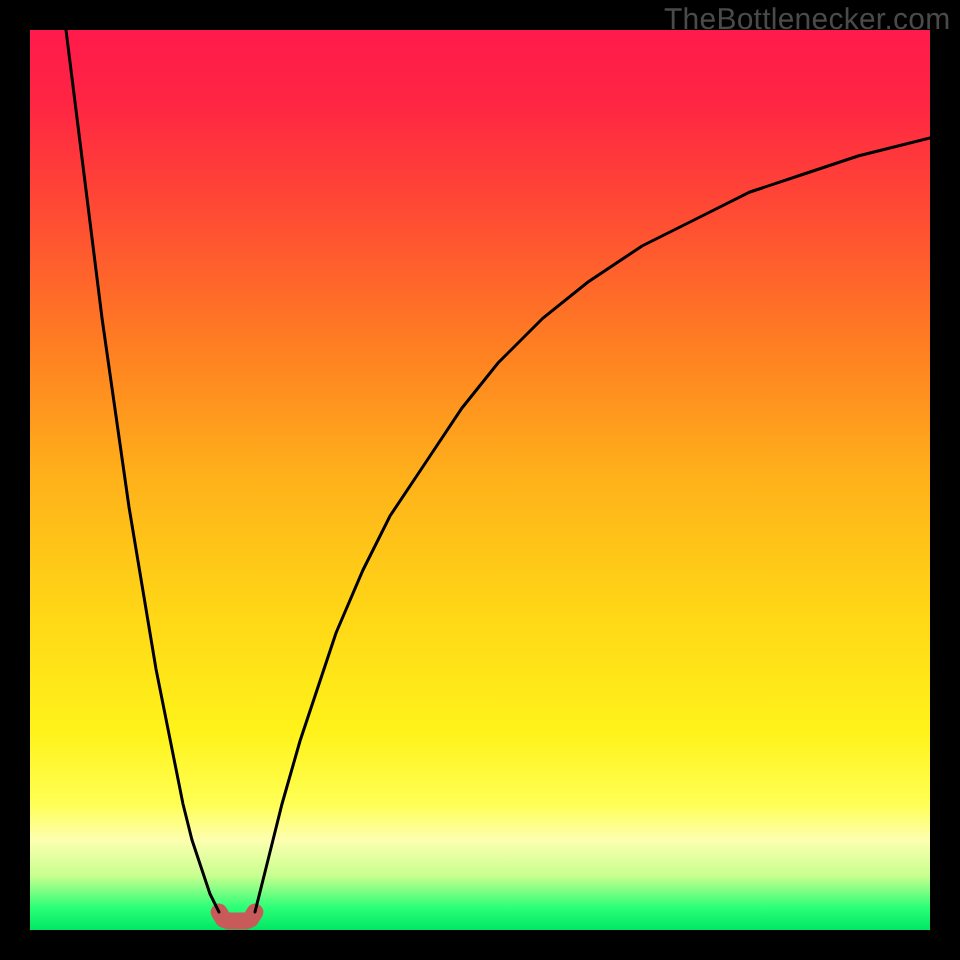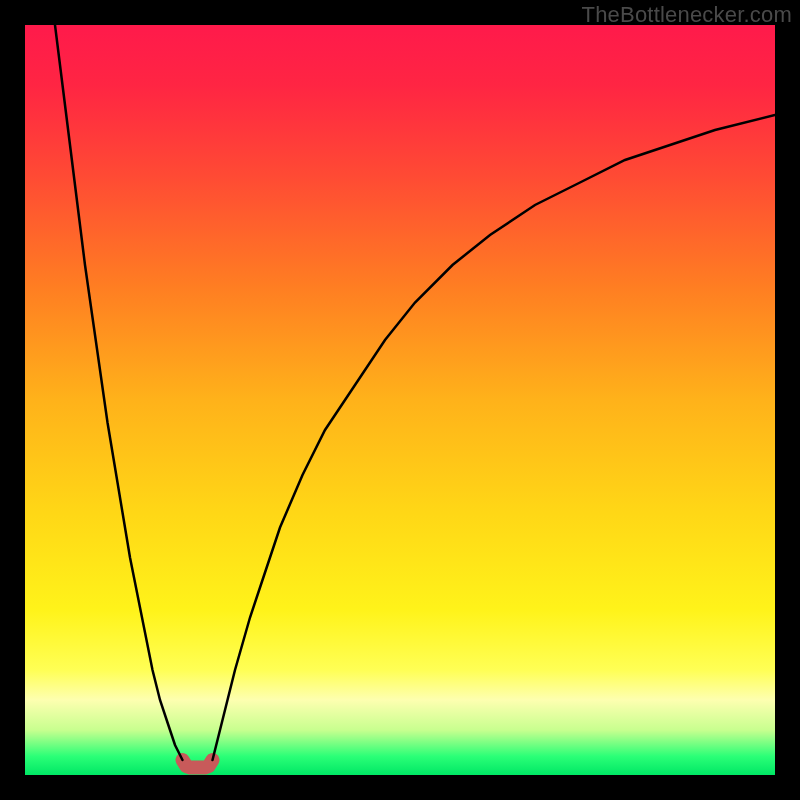--- a/index.html
+++ b/index.html
@@ -24,21 +24,21 @@
     left: 0;
     top: 0;
     width: 750px;
     height: 750px;
   }
   .watermark {
     position: absolute;
     top: 2px;
     right: 8px;
     color: #4a4a4a;
-    font-size: 22px;
+    font-size: 25px;
     font-weight: 400;
     letter-spacing: 0.2px;
   }
 </style>
 </head>
 <body>
 
 <div class="frame">
   <svg class="plot" viewBox="0 0 750 750">
     <defs>

